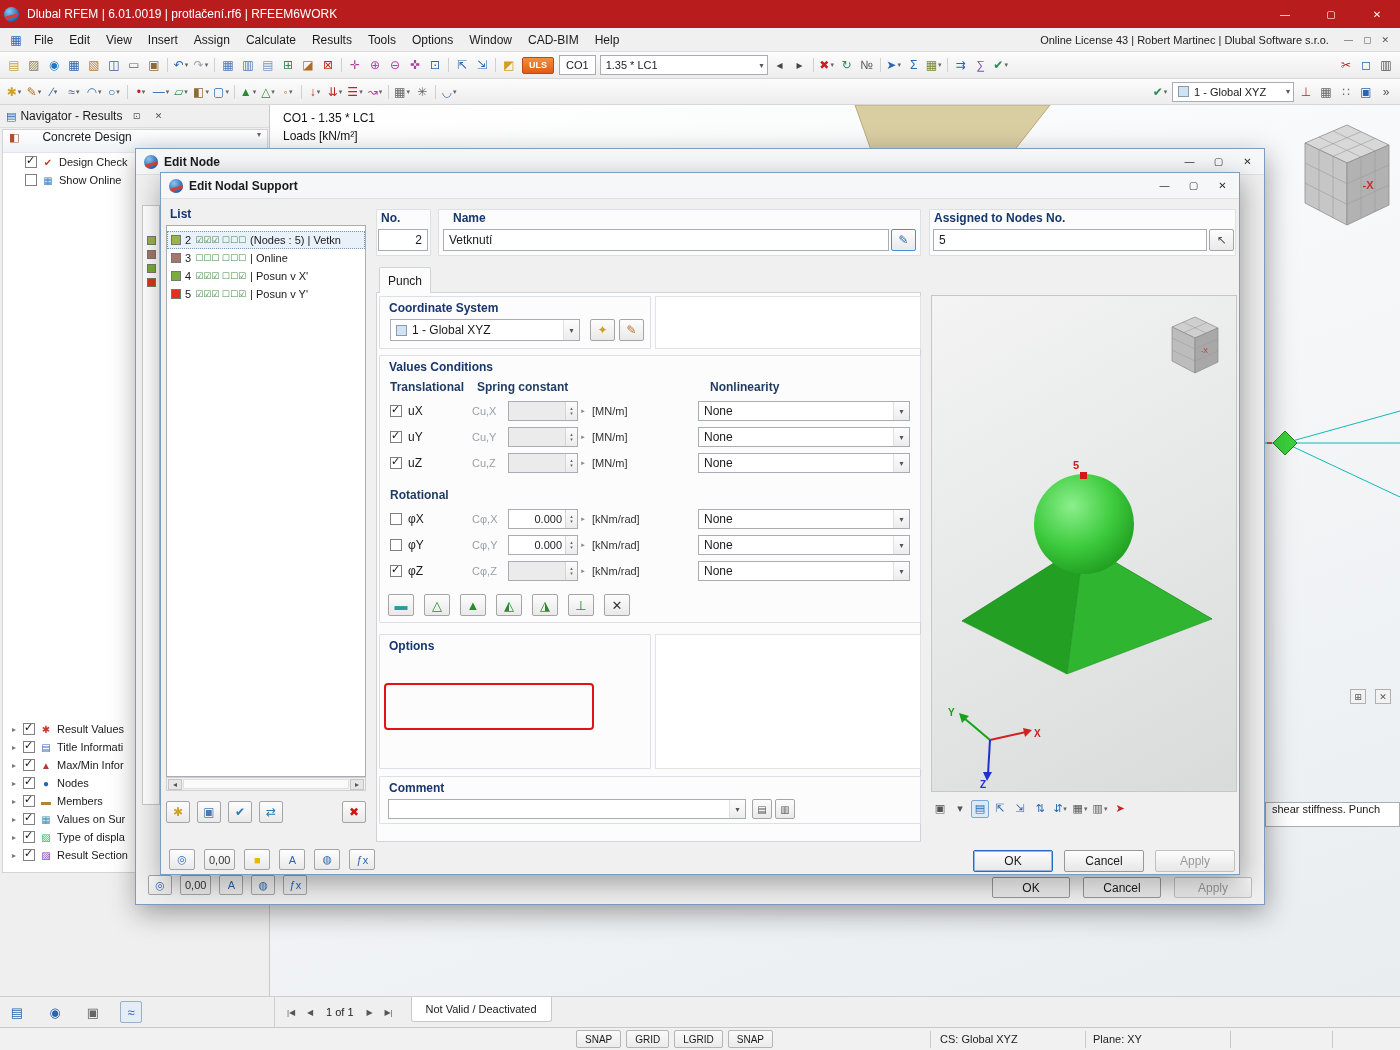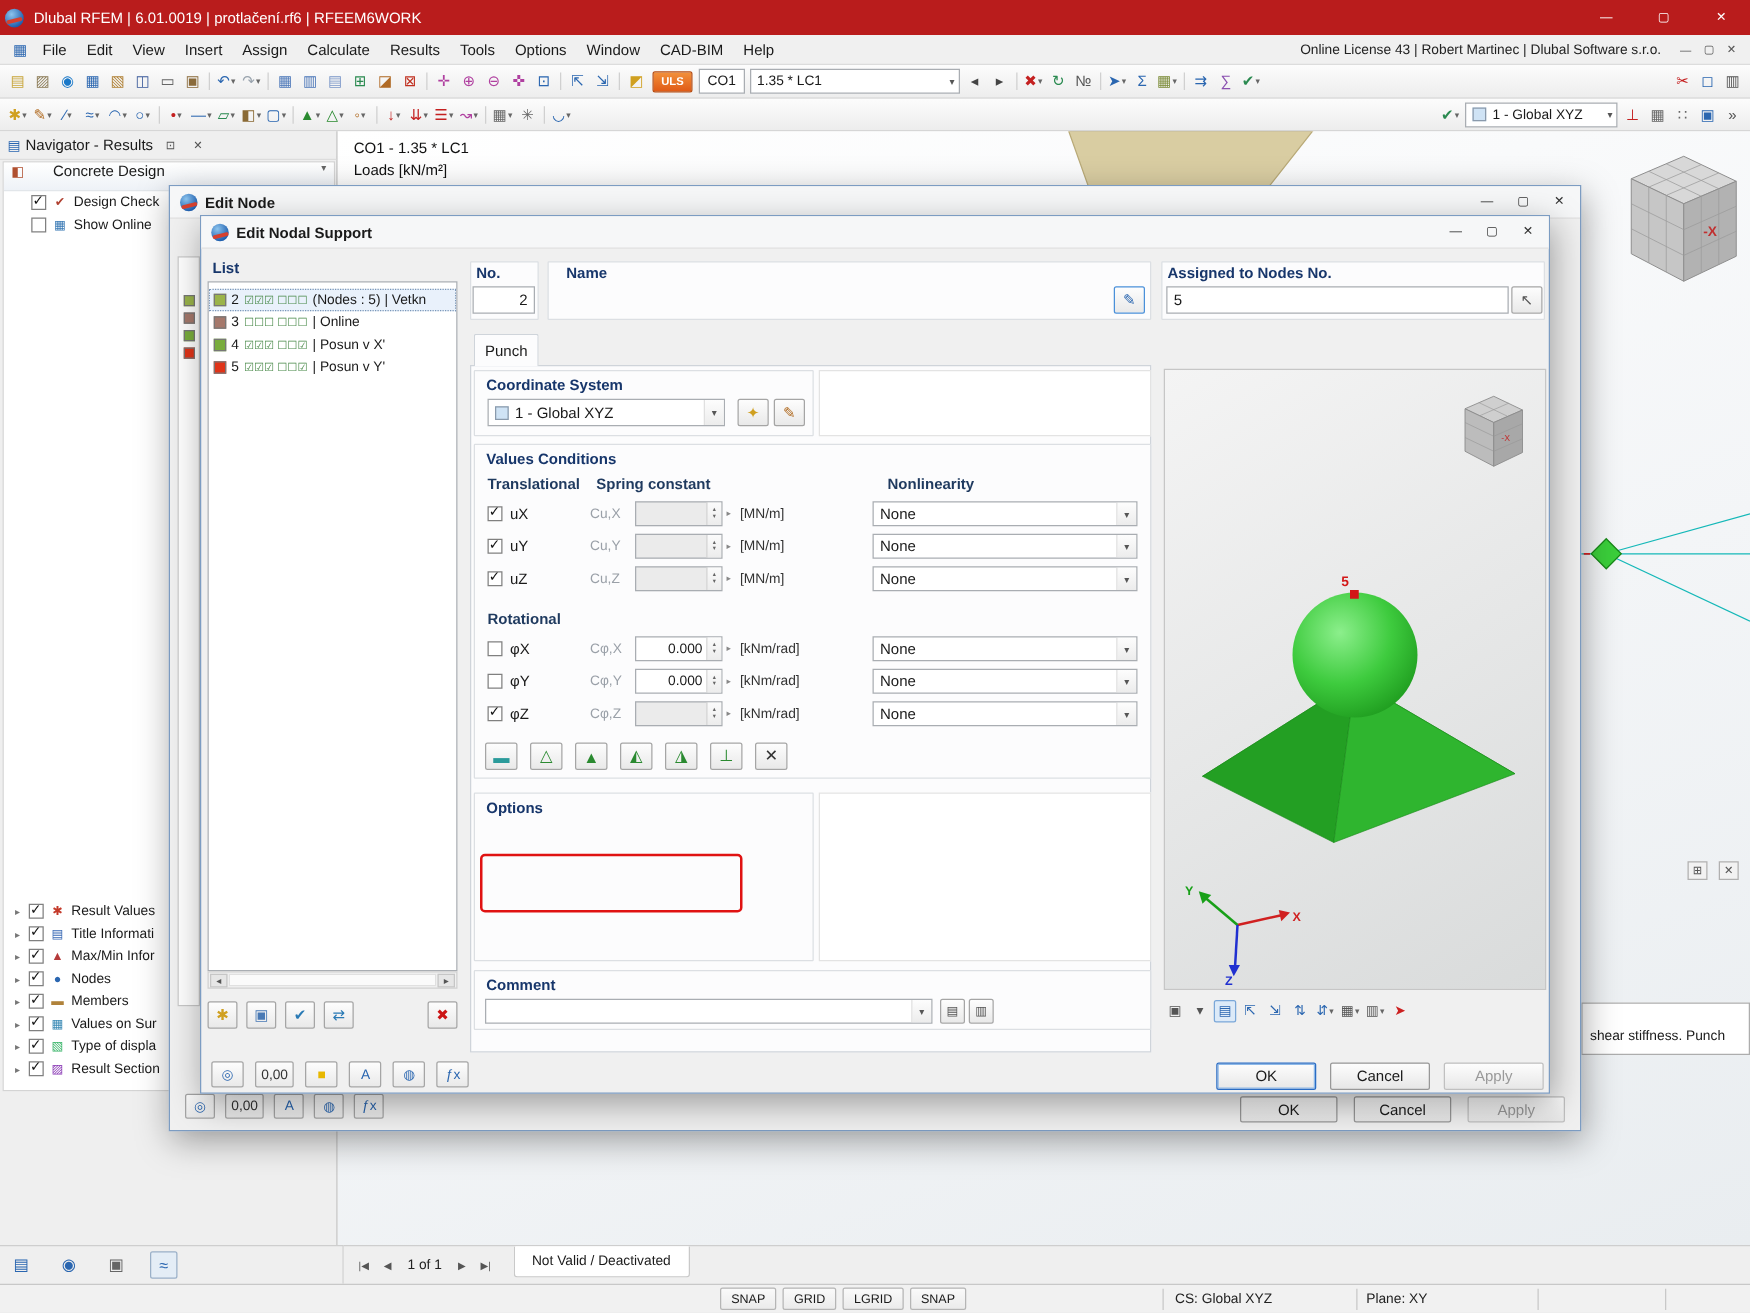--- a/index.html
+++ b/index.html
@@ -58,21 +58,21 @@
 .cb{width:12px;height:12px;border:1px solid #808080;background:#fff;position:relative;flex:0 0 auto}
 .checked .cb::after{content:"✓";position:absolute;left:0;top:-3px;font-size:11px;font-weight:bold;color:#111}
 .tree-ico{font-size:10px;width:14px;text-align:center;flex:0 0 auto}
 #disp-host{position:absolute;left:1px;top:590px;width:262px}
 
 
 #canvas{position:absolute;left:270px;top:105px;width:1130px;height:891px;background:linear-gradient(160deg,#ffffff 0%,#f3f5f7 55%,#e9edf0 100%);overflow:hidden;z-index:1}
 .cv-line{position:absolute;left:13px;font-size:12px;color:#111}
 .dock-host{position:absolute;left:1080px;top:584px;display:flex;gap:9px}
 .dock-btn{width:16px;height:15px;border:1px solid #b0b0b0;background:#f2f2f2;display:flex;align-items:center;justify-content:center;font-size:9px}
-#msg-box{position:absolute;left:995px;top:697px;width:135px;height:25px;background:#fff;border:1px solid #adadad;font-size:11px;padding:20px 6px;white-space:nowrap;overflow:hidden}
+#msg-box{position:absolute;left:995px;top:697px;width:135px;height:25px;background:#fff;border:1px solid #adadad;font-size:11px;padding:0 6px;white-space:nowrap;overflow:hidden}
 
 
 #bottom-left-bar{position:absolute;left:0;top:996px;width:275px;height:31px;background:#efefef;border-top:1px solid #cecece;border-right:1px solid #cecece;z-index:3}
 #bottom-left-bar .host{position:absolute;left:6px;top:4px;display:flex;gap:16px}
 .bi{width:22px;height:22px;display:inline-flex;align-items:center;justify-content:center;font-size:13px;border-radius:2px}
 .bi.active{border:1px solid #9ab0c8;background:#e4edf6}
 #view-tabbar{position:absolute;left:275px;top:996px;width:1125px;height:31px;background:#efefef;border-top:1px solid #cecece;display:flex;align-items:center;z-index:3}
 .pager{display:flex;align-items:center;gap:3px;margin-left:8px;font-size:10px;color:#444}
 .pg-btn{min-width:16px;height:16px;display:inline-flex;align-items:center;justify-content:center;font-size:8px;color:#555}
 .pg-label{font-size:11px;color:#222;margin:0 5px}
@@ -466,20 +466,21 @@
       <span class="icon-btn lb" style="color: rgb(42, 122, 181);">⇄</span>
       <span class="icon-btn lb del" style="color: rgb(204, 21, 21);">✖</span>
     </div>
 
   <div class="group" style="left:215px;top:36px;width:55px;height:47px"></div>
   <span class="glabel" style="left:220px;top:38px">No.</span>
   <div class="input num" style="left:217px;top:56px;width:50px;height:22px">2</div>
 
   <div class="group" style="left:277px;top:36px;width:483px;height:47px"></div>
   <span class="glabel" style="left:292px;top:38px">Name</span>
+  <div class="input" style="left:282px;top:56px;width:446px;height:22px">Vetknutí</div>
   <span class="icon-btn" style="position:absolute;left:730px;top:56px;width:25px;height:22px;border-color:#4a90d9;color:#2a66b0">✎</span>
 
   <div class="group" style="left:768px;top:36px;width:307px;height:47px"></div>
   <span class="glabel" style="left:773px;top:38px">Assigned to Nodes No.</span>
   <div class="input" style="left:772px;top:56px;width:274px;height:22px">5</div>
   <span class="icon-btn" style="position:absolute;left:1048px;top:56px;width:25px;height:22px;color:#555">↖</span>
 
   <div class="tab" style="left:218px;top:94px;width:52px;height:26px">Punch</div>
   <div class="tab-page" style="left:215px;top:119px;width:545px;height:550px"></div>
 

